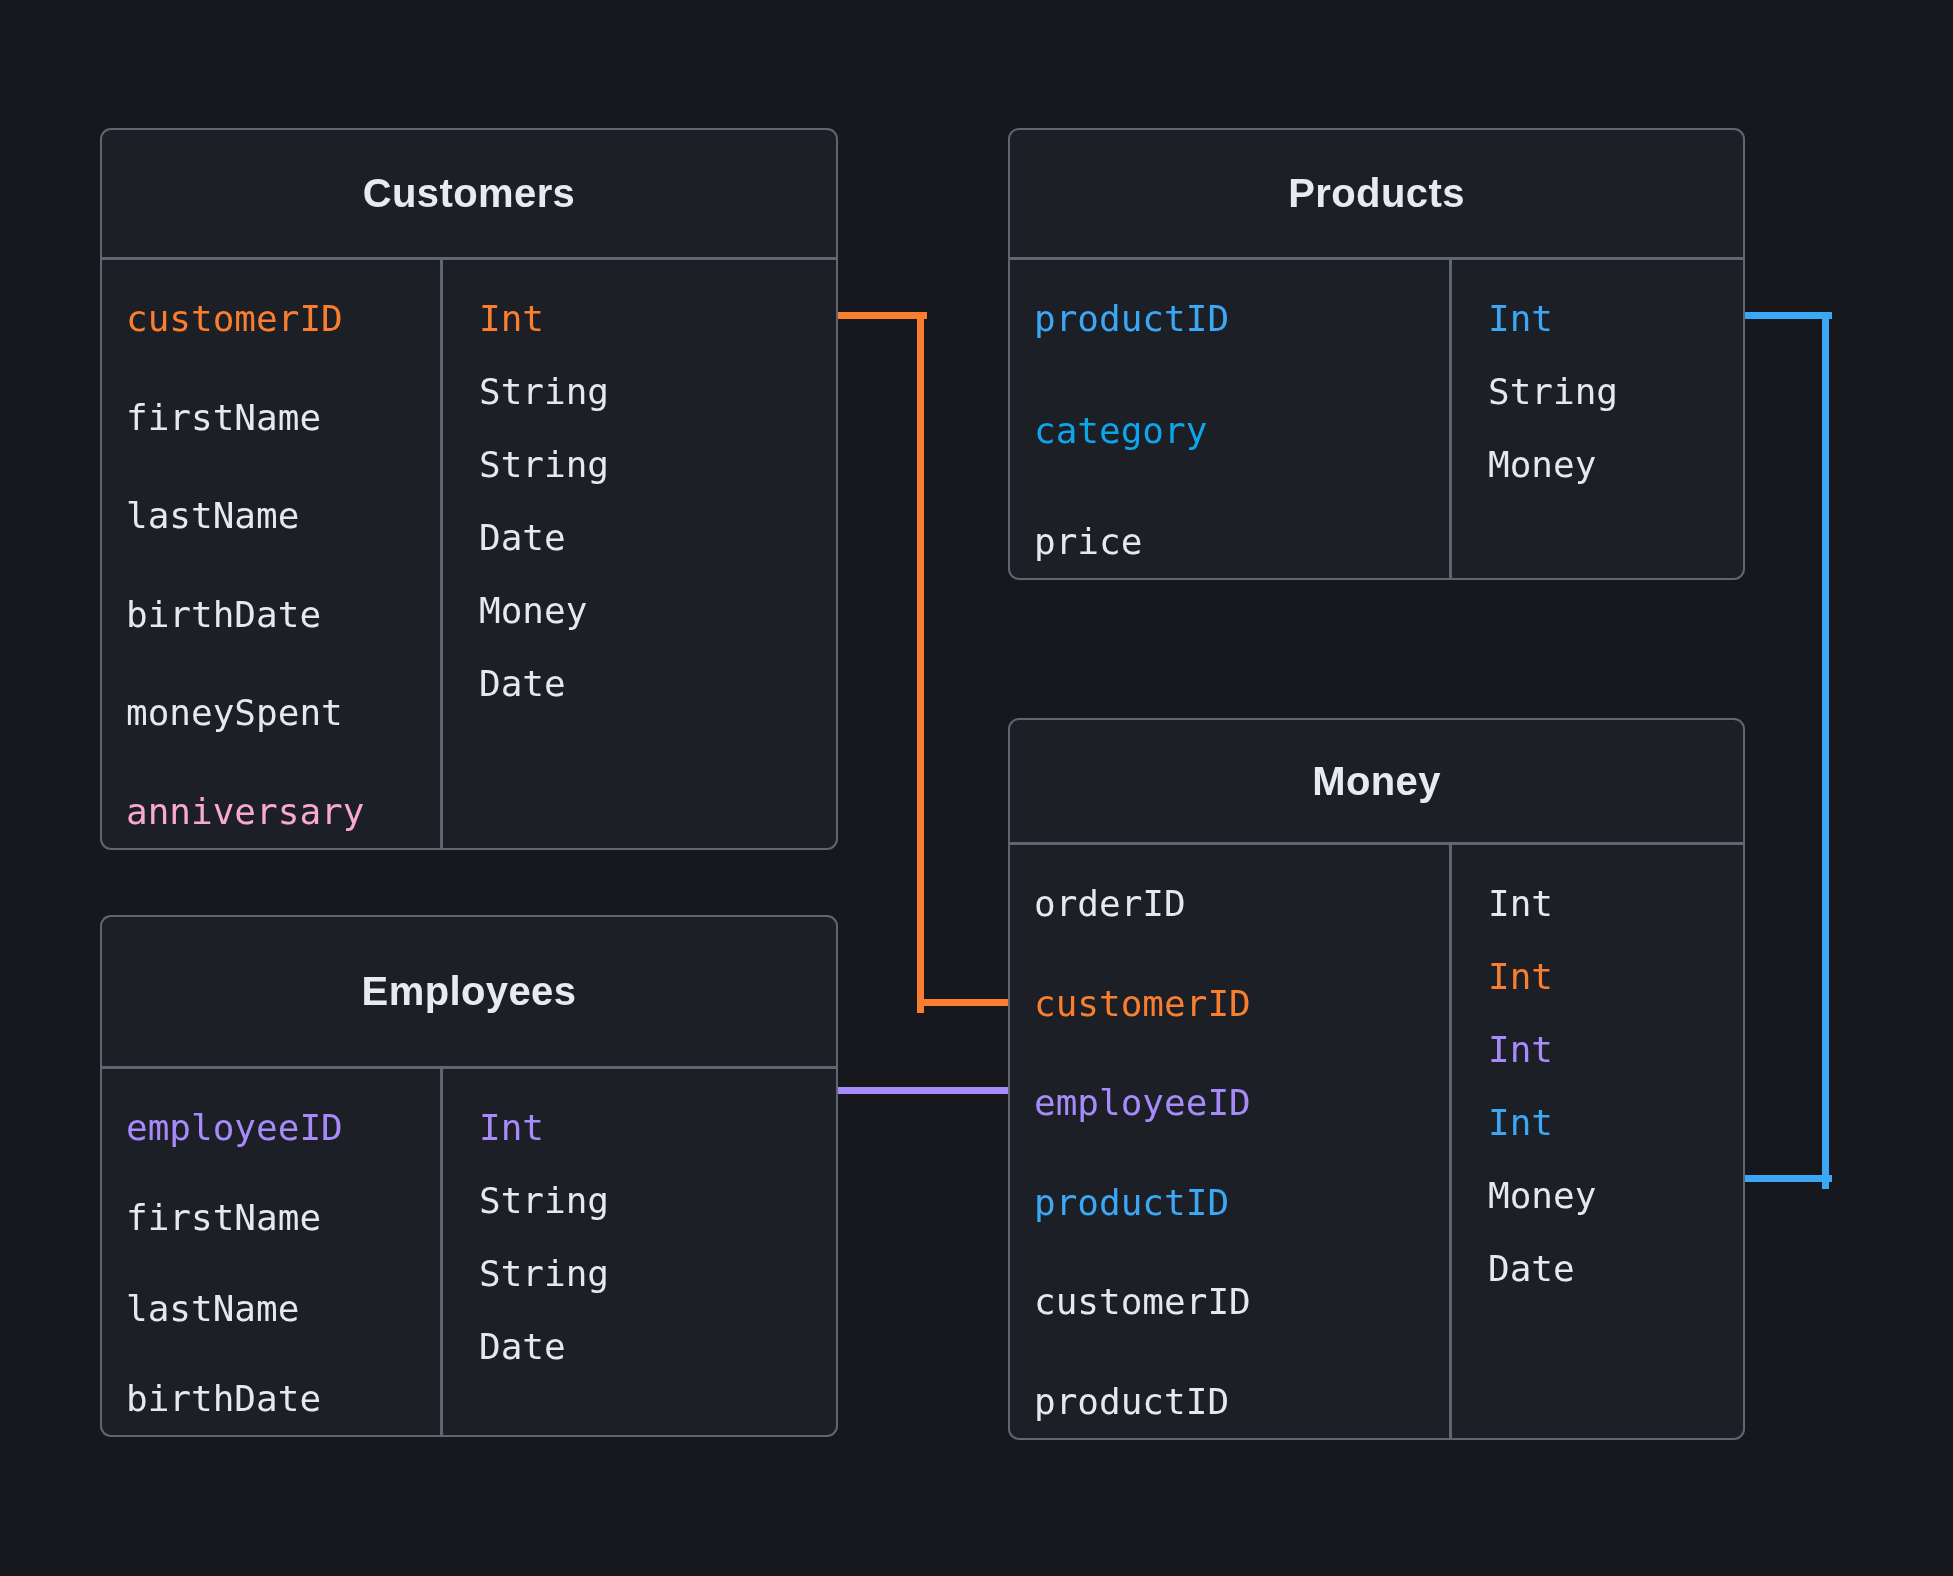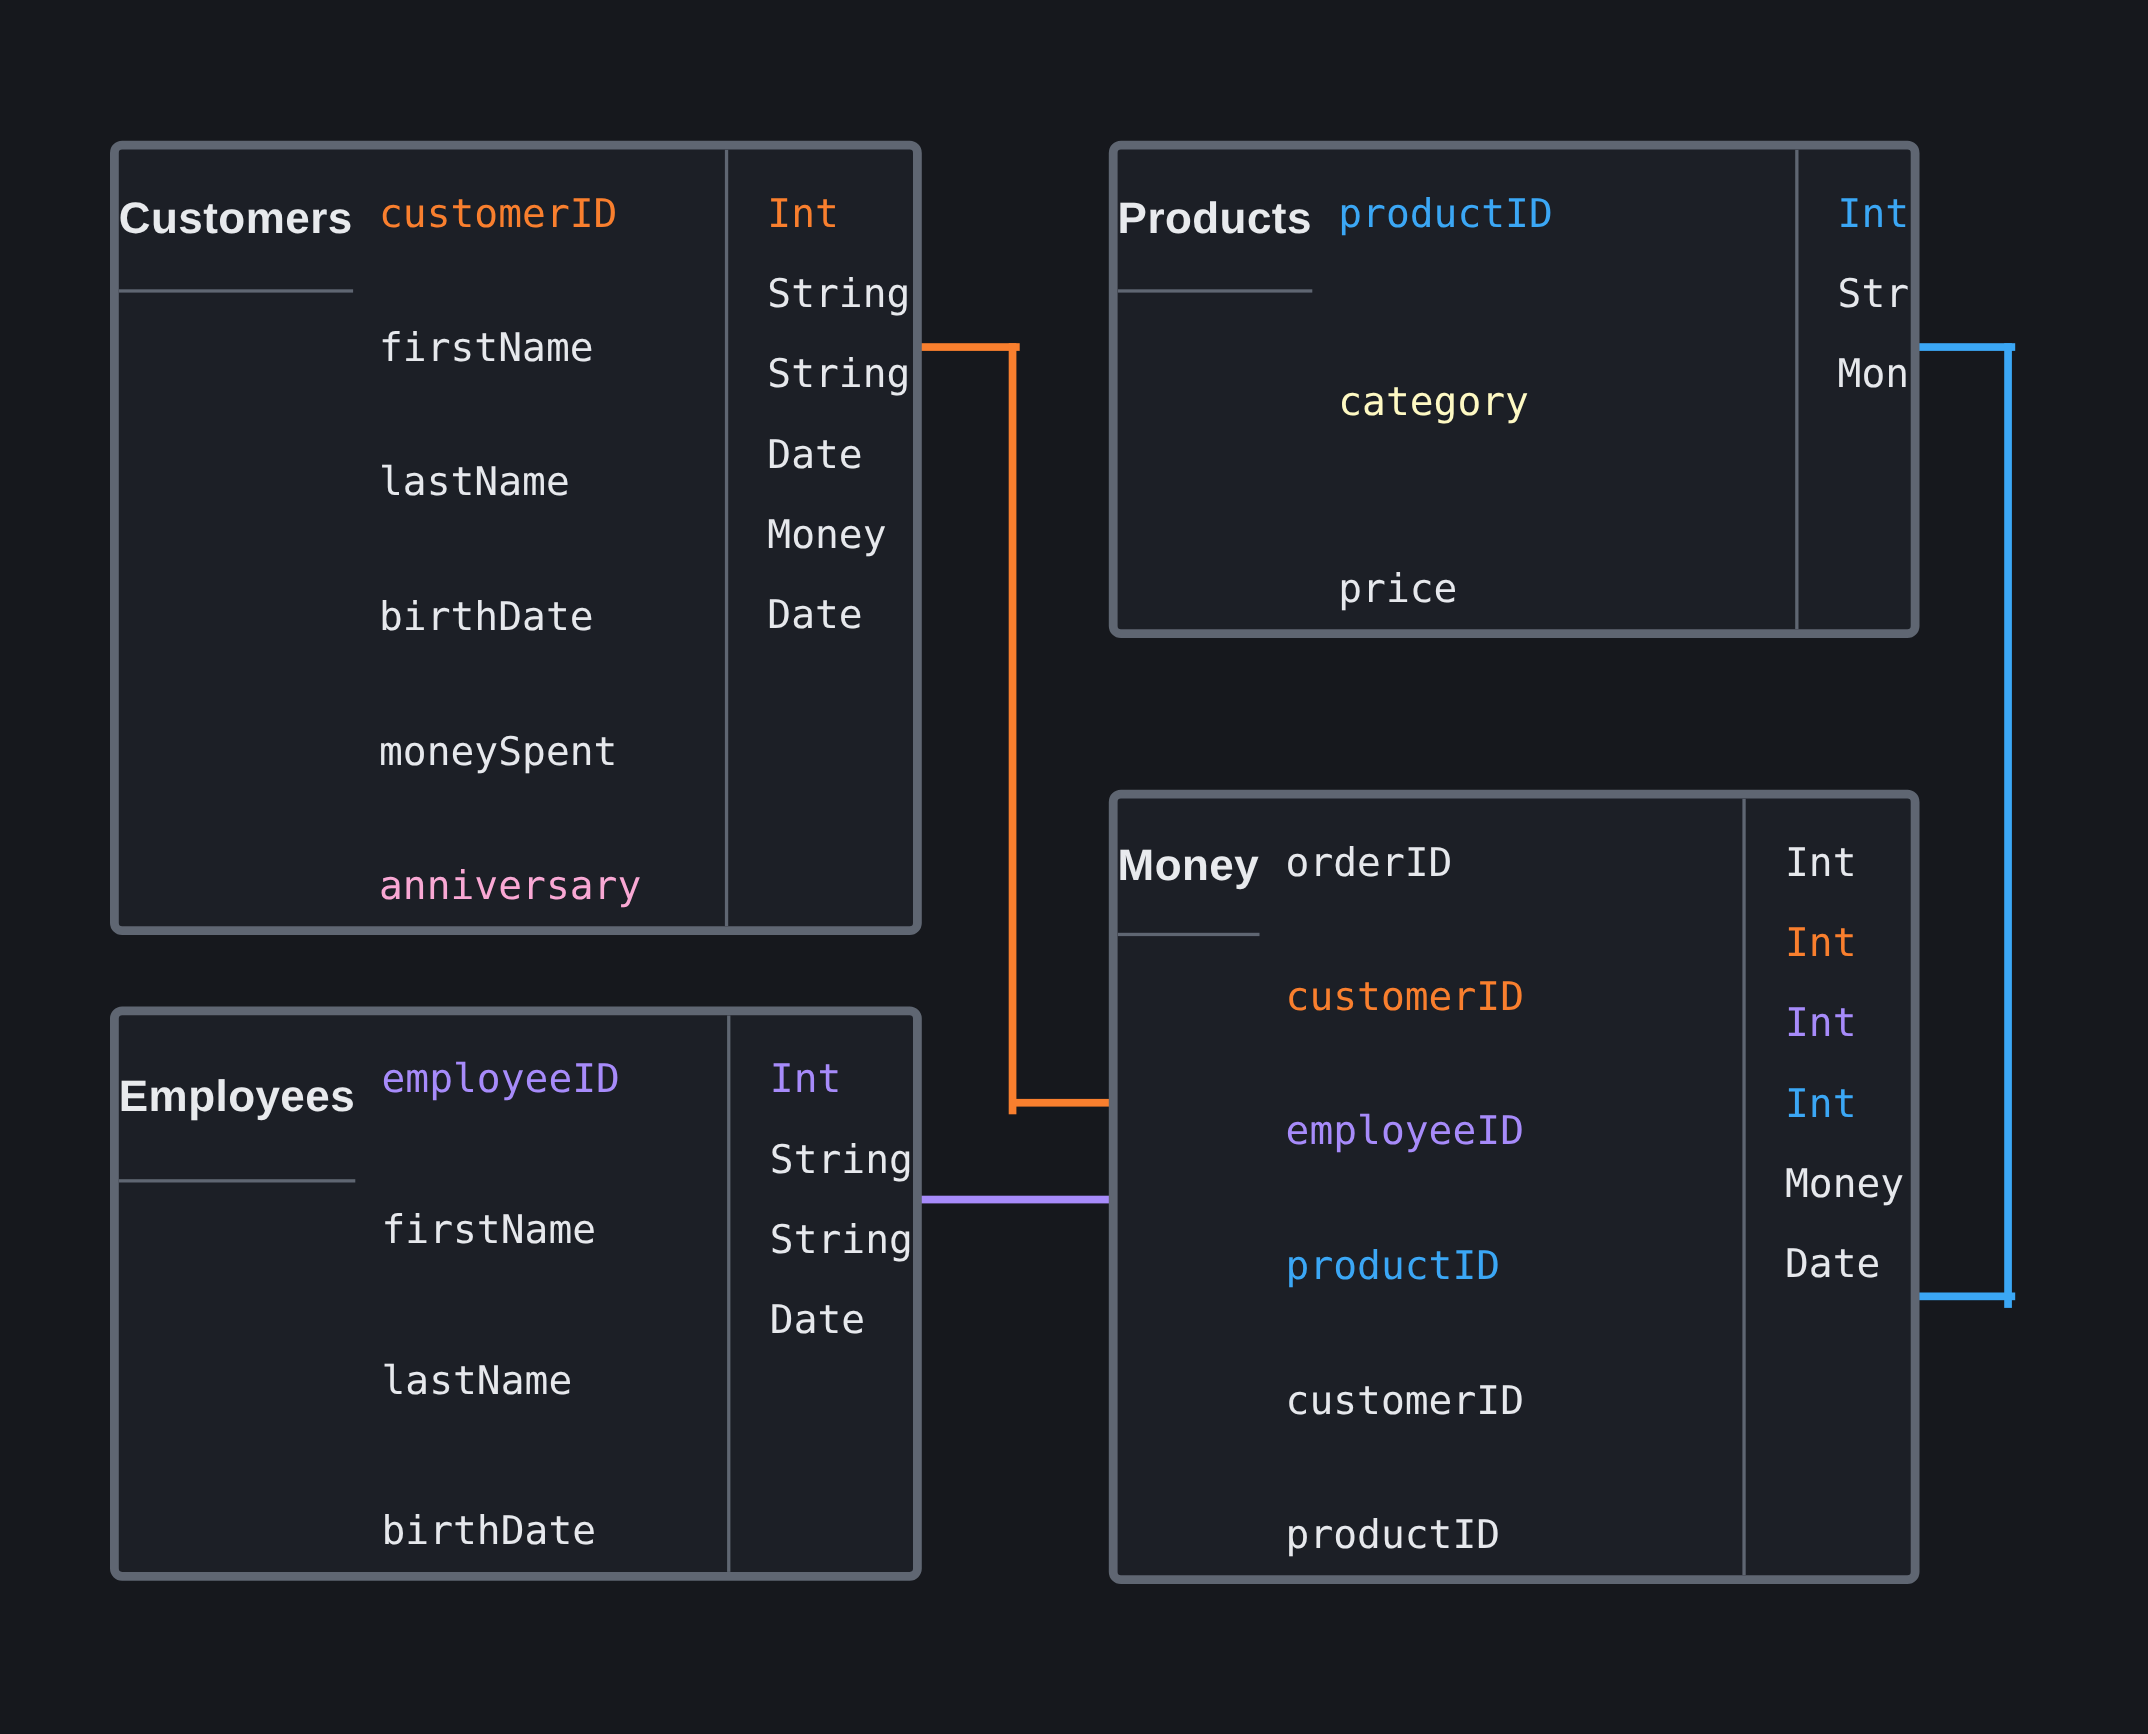--- a/index.html
+++ b/index.html
@@ -14,25 +14,25 @@
     height: 1576px;
     background: #16181d;
     overflow: hidden;
     font-family: "DejaVu Sans Mono", "Liberation Mono", monospace;
   }
 
   
   .table-box {
     position: absolute;
     box-sizing: border-box;
-    border: 8px solid #86efac;
+    border: 2px solid #86efac;
     border-radius: 11px;
     background: #1c1f26;
     display: flex;
-    flex-direction: row;
+    flex-direction: column;
     overflow: hidden;
   }
   .table-header {
     flex: 0 0 auto;
     box-sizing: border-box;
     border-bottom: 3px solid #5f6672;
     display: flex;
     align-items: center;
     justify-content: center;
     font-family: "Liberation Sans", "DejaVu Sans", sans-serif;
@@ -118,21 +118,21 @@
           <div class="cell" style="height: 73px; padding-left: 36px; font-size: 36px; color: rgb(230, 232, 236);">String</div>
           <div class="cell" style="height: 73px; padding-left: 36px; font-size: 36px; color: rgb(230, 232, 236);">Date</div>
         </div>
       </div>
     </div>
     <div class="table-box" style="left: 1008px; top: 128px; width: 737px; height: 452px; background: rgb(28, 31, 38); border-color: rgb(95, 102, 114);">
       <div class="table-header" style="height: 130px; font-size: 40px; border-bottom-color: rgb(95, 102, 114);">Products</div>
       <div class="table-body">
         <div class="col-names" style="width: 442px; padding-top: 22px; border-right-color: rgb(95, 102, 114);">
           <div class="cell" style="height: 73px; padding-left: 24px; font-size: 36px; color: rgb(59, 167, 245);">productID</div>
-          <div class="cell" style="height: 73px; padding-left: 24px; font-size: 36px; color: #fef9c3;">category</div>
+          <div class="cell" style="height: 73px; padding-left: 24px; font-size: 36px; color: #0ea5e9;">category</div>
           <div class="cell" style="height: 73px; padding-left: 24px; font-size: 36px; color: rgb(230, 232, 236);">price</div>
         </div>
         <div class="col-types" style="padding-top: 22px;">
           <div class="cell" style="height: 73px; padding-left: 36px; font-size: 36px; color: rgb(59, 167, 245);">Int</div>
           <div class="cell" style="height: 73px; padding-left: 36px; font-size: 36px; color: rgb(230, 232, 236);">String</div>
           <div class="cell" style="height: 73px; padding-left: 36px; font-size: 36px; color: rgb(230, 232, 236);">Money</div>
         </div>
       </div>
     </div>
     <div class="table-box" style="left: 1008px; top: 718px; width: 737px; height: 722px; background: rgb(28, 31, 38); border-color: rgb(95, 102, 114);">

